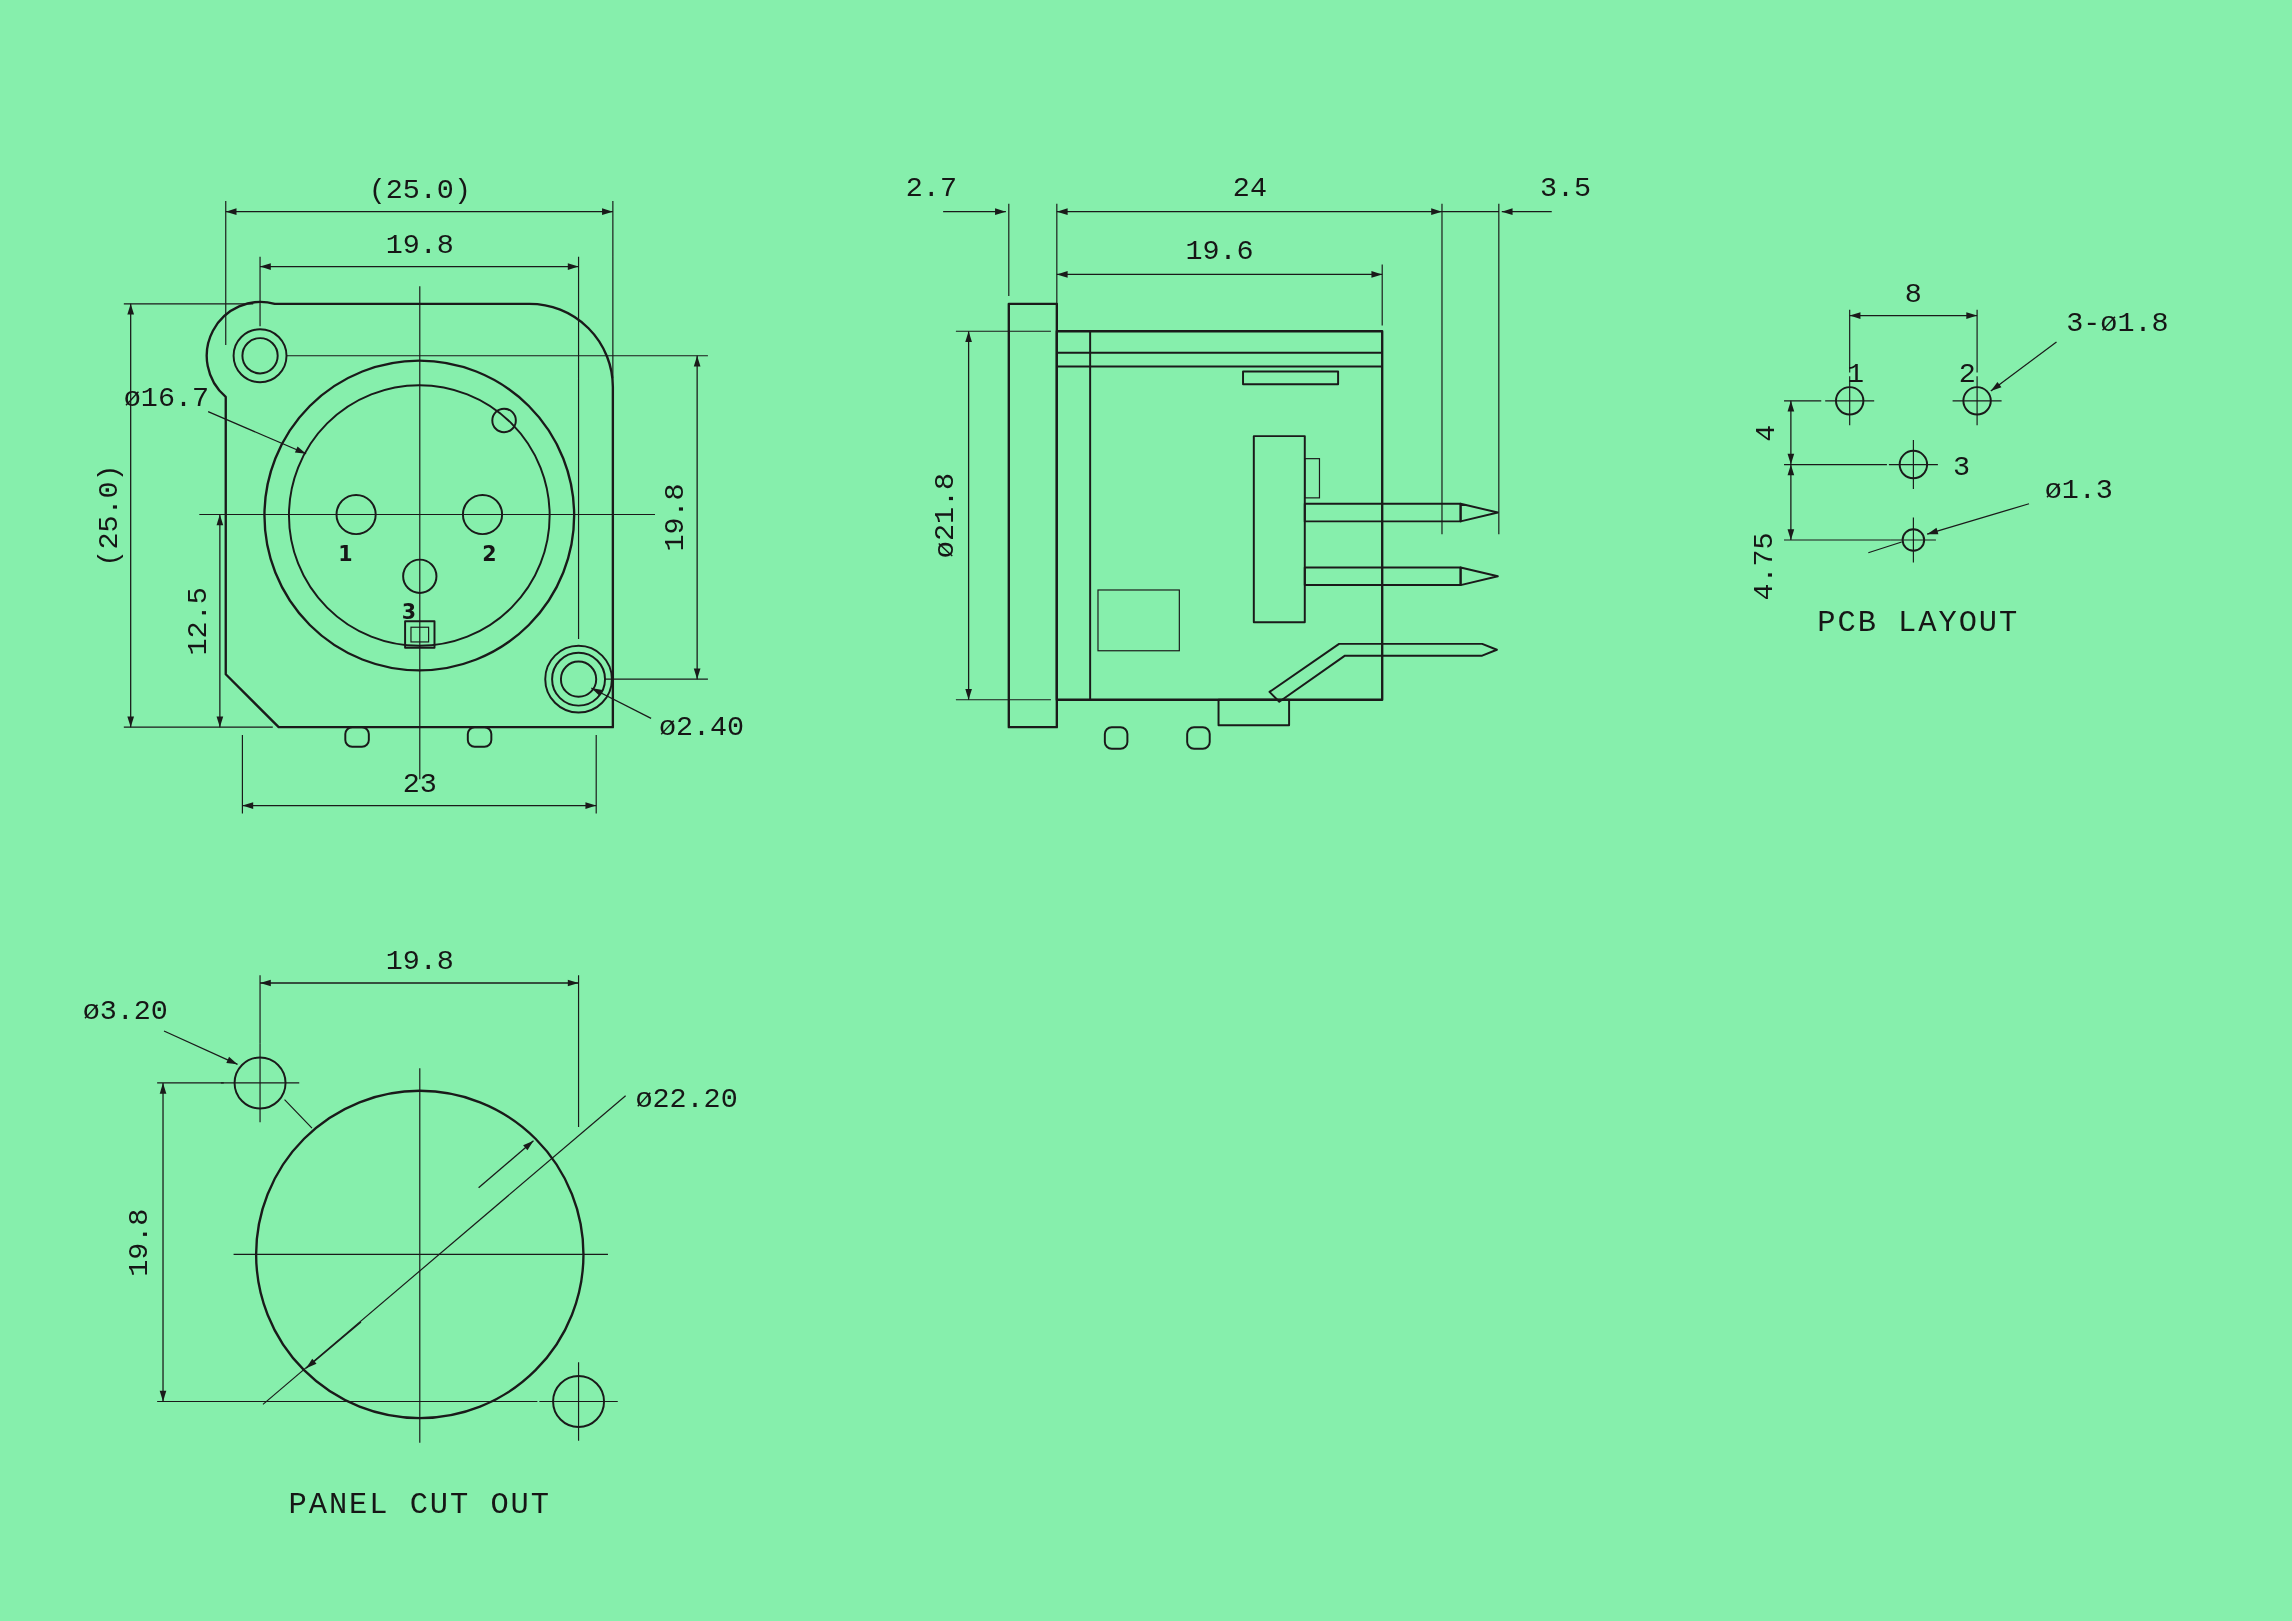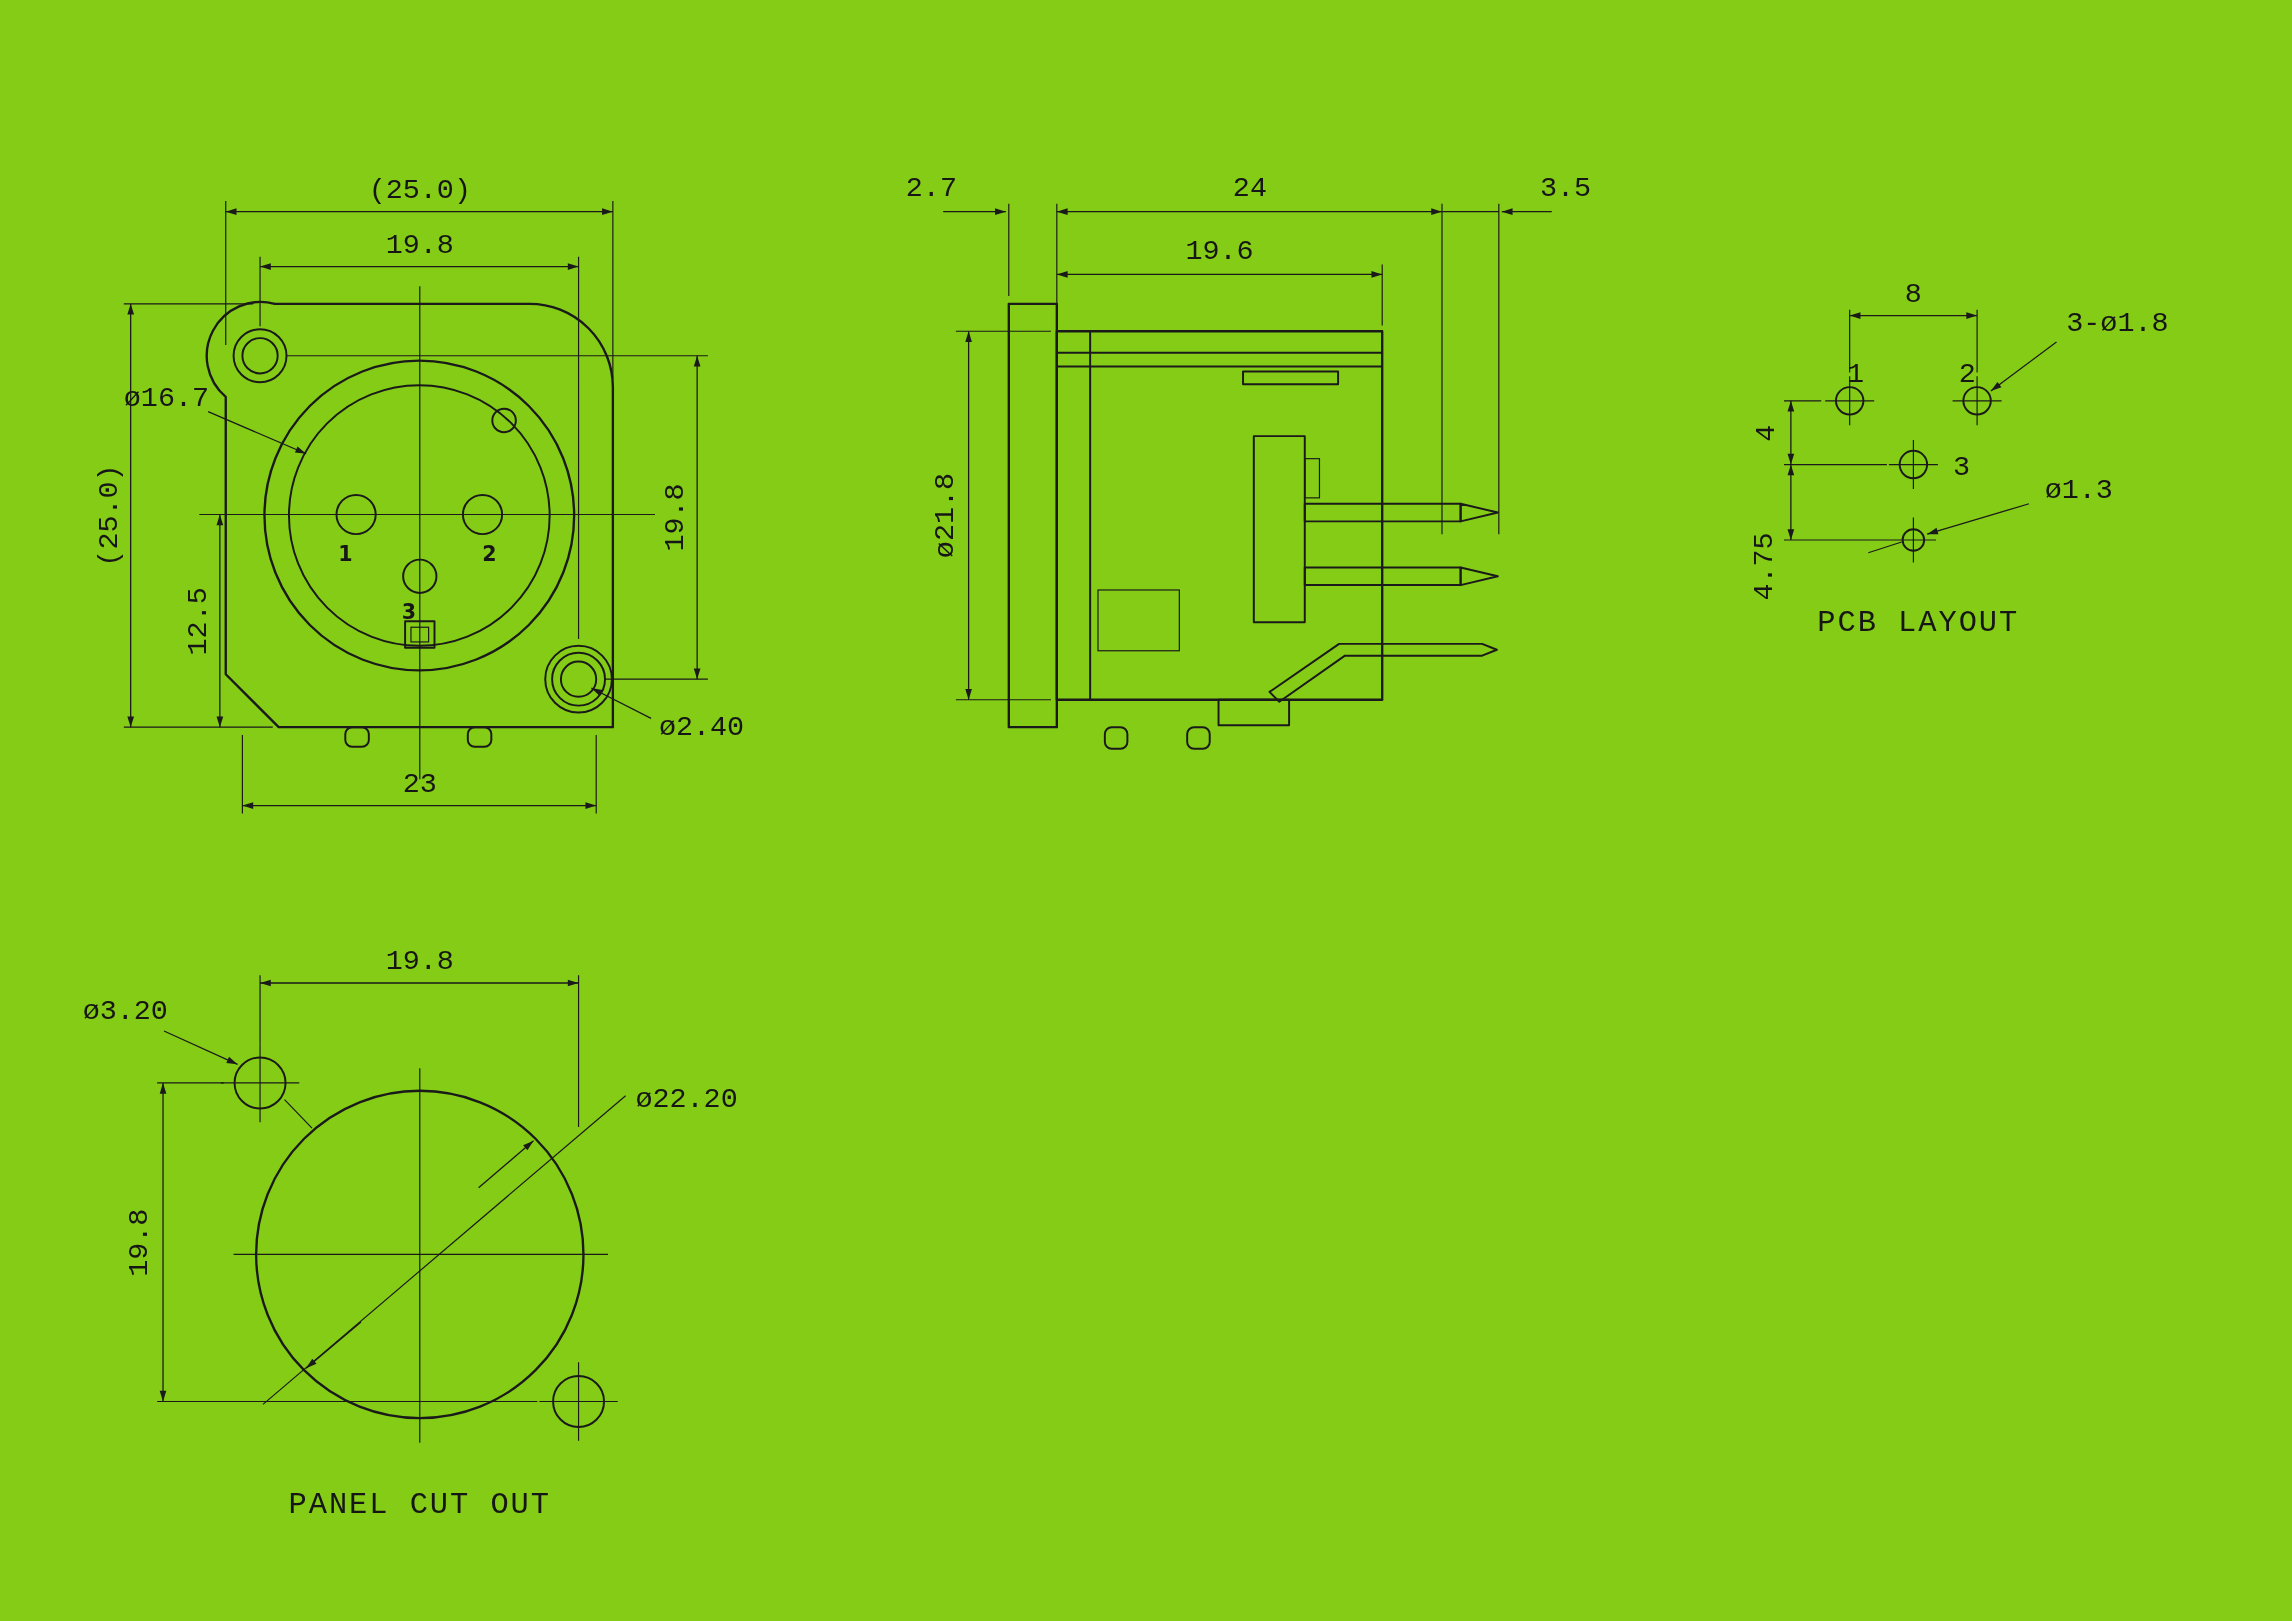--- a/index.html
+++ b/index.html
@@ -1,16 +1,16 @@
 <!DOCTYPE html>
 <html><head>
 <meta charset="utf-8">
 <style>
   html,body{margin:0;padding:0;background:#ffffff;}
-  .page{width:2293px;height:1621px;background:#84cc16;position:relative;overflow:hidden;}
+  .page{width:2293px;height:1621px;background:#86efac;position:relative;overflow:hidden;}
   svg{display:block;}
   .outline{fill:none;stroke:#1a1a1a;stroke-width:2.4;stroke-linejoin:round;}
   .outline2{fill:none;stroke:#1a1a1a;stroke-width:2.0;stroke-linejoin:round;}
   .thin{fill:none;stroke:#1a1a1a;stroke-width:1.2;}
   .dim{fill:none;stroke:#1a1a1a;stroke-width:1.3;}
   .t{font-family:"Liberation Mono",monospace;font-size:29px;fill:#161616;}
   .tv{font-family:"Liberation Mono",monospace;font-size:31px;fill:#161616;letter-spacing:2px;}
   .pin{font-family:"DejaVu Sans",sans-serif;font-weight:bold;font-size:21px;fill:#161616;}
 </style>
 </head>

